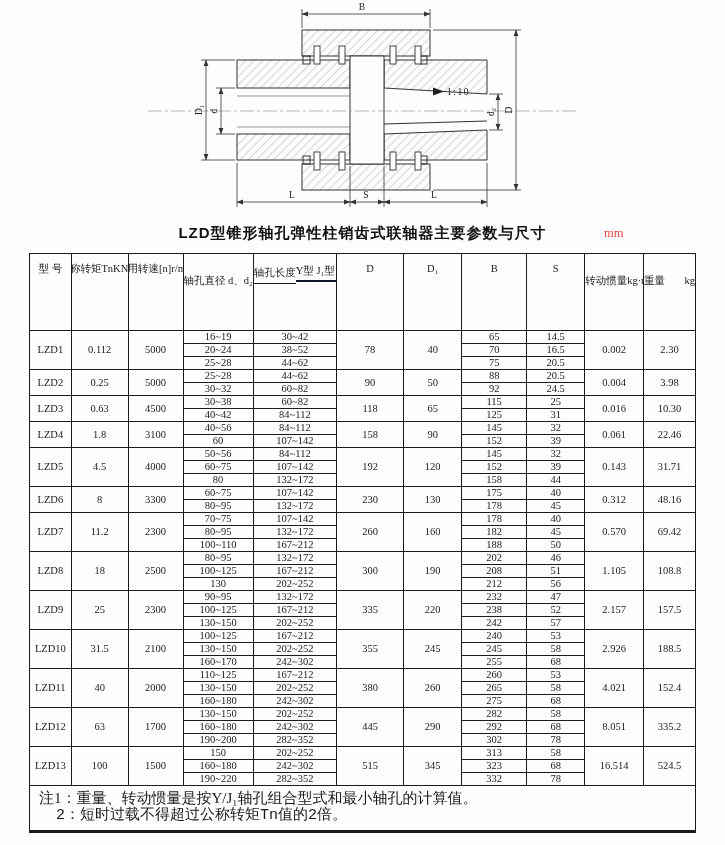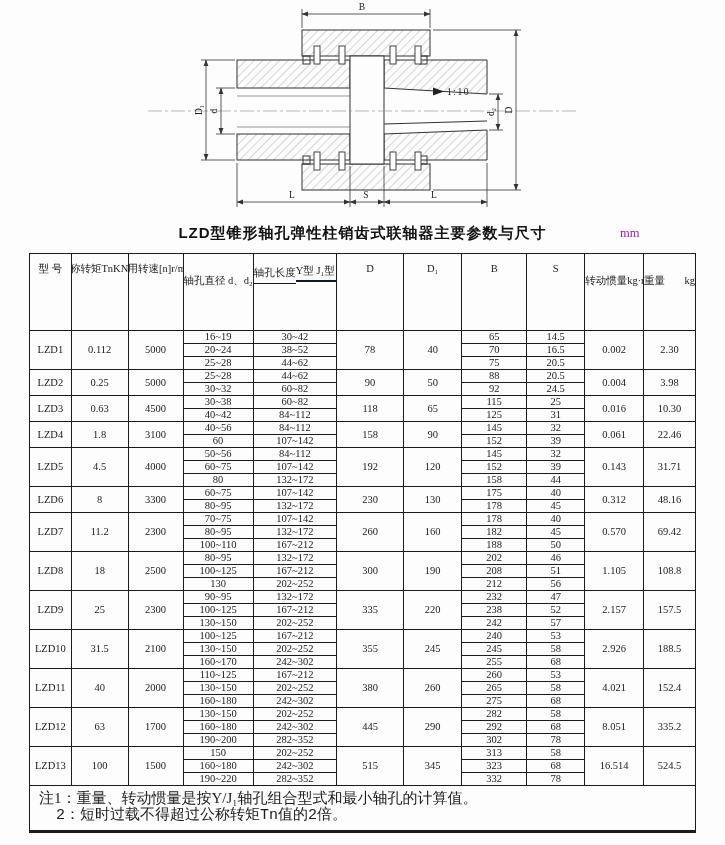--- a/index.html
+++ b/index.html
@@ -11,21 +11,21 @@
   .drawing { width:725px; height:215px; }
   .drawing svg { display:block; }
   .dim-text { font-family:"Liberation Serif","DejaVu Serif",serif; font-size:9.5px; fill:#222; }
   
   .title-row { position:relative; height:38px;padding-left:27px; }
   .doc-title {
     position:absolute; left:0; right:0; top:9px; text-align:center;
     font-family:"Liberation Sans","DejaVu Sans",sans-serif;
     font-weight:bold; font-size:15px; letter-spacing:1px; color:#111;
   }
-  .unit-label { position:absolute; left:620px; top:11px; font-size:12.5px; color:#a21caf; }
+  .unit-label { position:absolute; left:604px; top:11px; font-size:12.5px; color:#ef4444; }
   
   table.params {
     border-collapse:collapse; table-layout:fixed; width:667px; margin:0 auto;
     border:1px solid #1b1b1b; border-bottom:3px solid #1b1b1b;
   }
   table.params th, table.params td {
     border:1px solid #1b1b1b; text-align:center; vertical-align:middle;
     font-size:10.5px; font-weight:normal; padding:0; line-height:12px;
     overflow:hidden; white-space:nowrap;
   }

